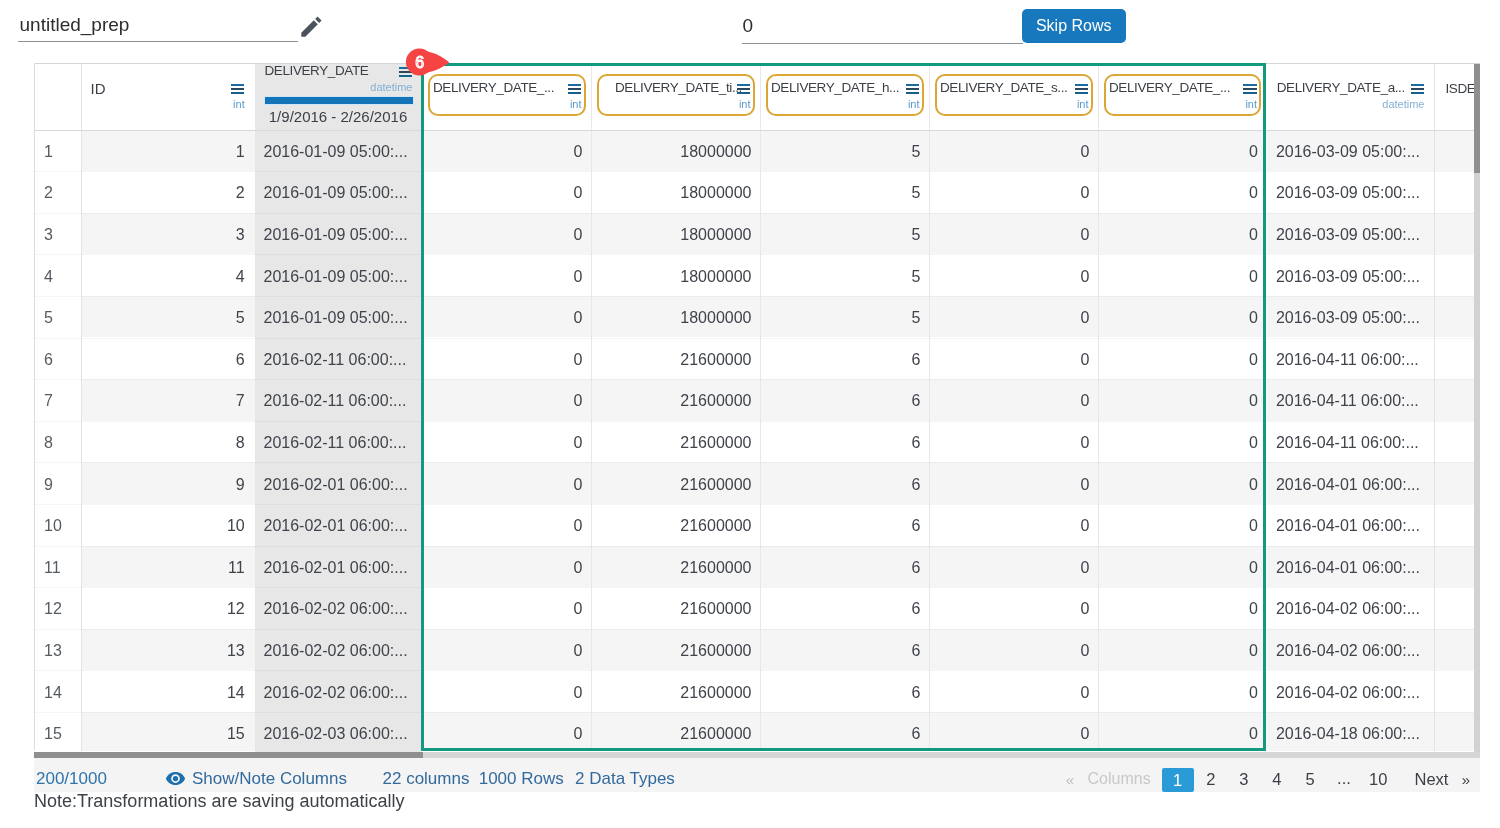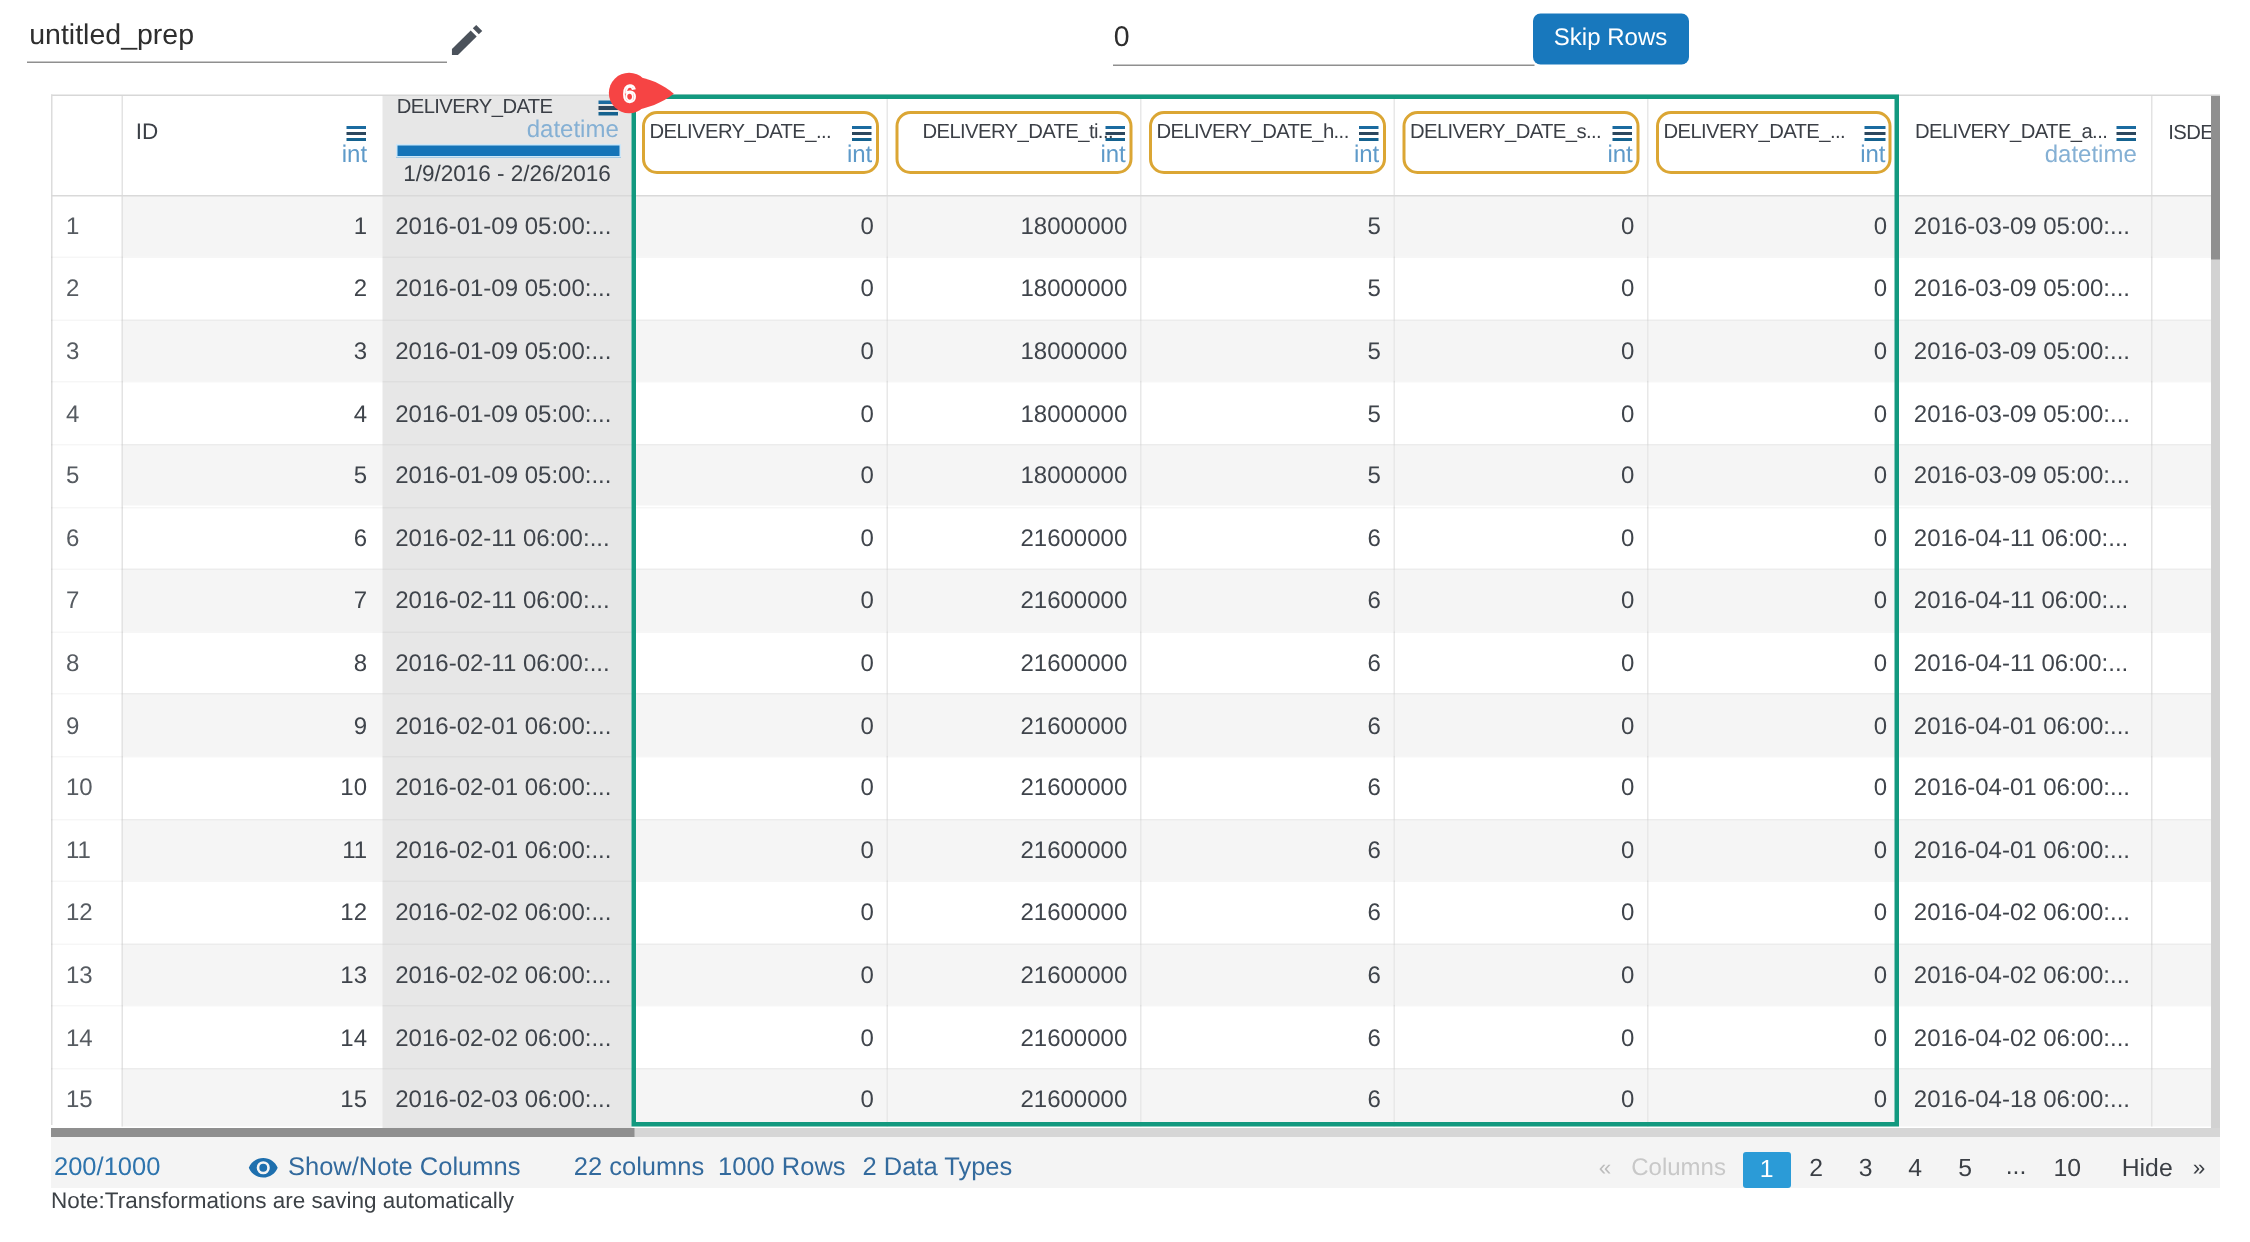--- a/index.html
+++ b/index.html
@@ -3,21 +3,21 @@
 html,body{margin:0;padding:0;background:#fff;}
 body{width:1500px;height:828px;position:relative;overflow:hidden;
   font-family:"Liberation Sans",sans-serif;}
 .abs{position:absolute;}
 .t{position:absolute;line-height:1;white-space:nowrap;}
 .vc{transform:translateY(-50%);}
 .cc{transform:translate(-50%,-50%);}
 .ham{position:absolute;width:13.5px;height:10px;
   background:linear-gradient(#1b6ba0 0 23%,transparent 23% 39%,#2c475e 39% 61%,transparent 61% 77%,#15628f 77% 100%);}
 .title{font-size:13.5px;letter-spacing:-0.4px;color:#3b3f46;}
-.typ{font-size:16px;}
+.typ{font-size:11px;}
 .cell{font-size:16px;color:#3f444b;}
 </style></head><body>
 
 <span class="t" style="left:19.5px;top:24px;transform:translateY(-50%);font-size:19px;color:#2e2e2e;">untitled_prep</span>
 <div class="abs" style="left:17.5px;top:41px;width:280px;height:1px;background:#8f8f8f;"></div>
 <svg class="abs" style="left:300px;top:14px;" width="24" height="24" viewBox="0 0 24 24">
     <path fill="#4b525b" d="M13.8 6.3 L17.8 10.3 5.3 22.7 1.3 22.7 1.3 18.7 Z"></path>
     <path fill="#4b525b" d="M15.2 4.9 L17.5 2.6 21.5 6.6 19.2 8.9 Z"></path>
   </svg>
 <span class="t vc" style="left:742.5px;top:25px;font-size:19px;color:#2e2e2e;">0</span>
@@ -247,14 +247,14 @@
 <span class="t cc" style="left:1070px;top:779px;font-size:15px;color:#bcbcbc;">«</span>
 <span class="t vc" style="left:1087.5px;top:779px;font-size:16px;color:#c8c8c8;">Columns</span>
 <div class="abs" style="left:1162px;top:768px;width:31.5px;height:23.5px;background:#2b9bd7;border-radius:2px;"></div>
 <span class="t cc" style="left:1177.7px;top:779.7px;font-size:16.5px;color:#fff;">1</span>
 <span class="t cc" style="left:1210.8px;top:779px;font-size:16.5px;color:#3b3f45;">2</span>
 <span class="t cc" style="left:1243.8px;top:779px;font-size:16.5px;color:#3b3f45;">3</span>
 <span class="t cc" style="left:1276.8px;top:779px;font-size:16.5px;color:#3b3f45;">4</span>
 <span class="t cc" style="left:1310.1px;top:779px;font-size:16.5px;color:#3b3f45;">5</span>
 <span class="t cc" style="left:1378.2px;top:779px;font-size:16.5px;color:#3b3f45;">10</span>
 <span class="t cc" style="left:1344px;top:777.5px;font-size:16.5px;color:#3b3f45;">...</span>
-<span class="t vc" style="left:1414.5px;top:779px;font-size:16.5px;color:#3b3f45;">Hide</span>
+<span class="t vc" style="left:1414.5px;top:779px;font-size:16.5px;color:#3b3f45;">Next</span>
 <span class="t cc" style="left:1466px;top:779px;font-size:15px;color:#3b3f45;">»</span>
-<span class="t vc" style="left:34px;top:801px;font-size:15px;color:#3d4247;">Note:Transformations are saving automatically</span>
+<span class="t vc" style="left:34px;top:801px;font-size:18px;color:#3d4247;">Note:Transformations are saving automatically</span>
 </body></html>

